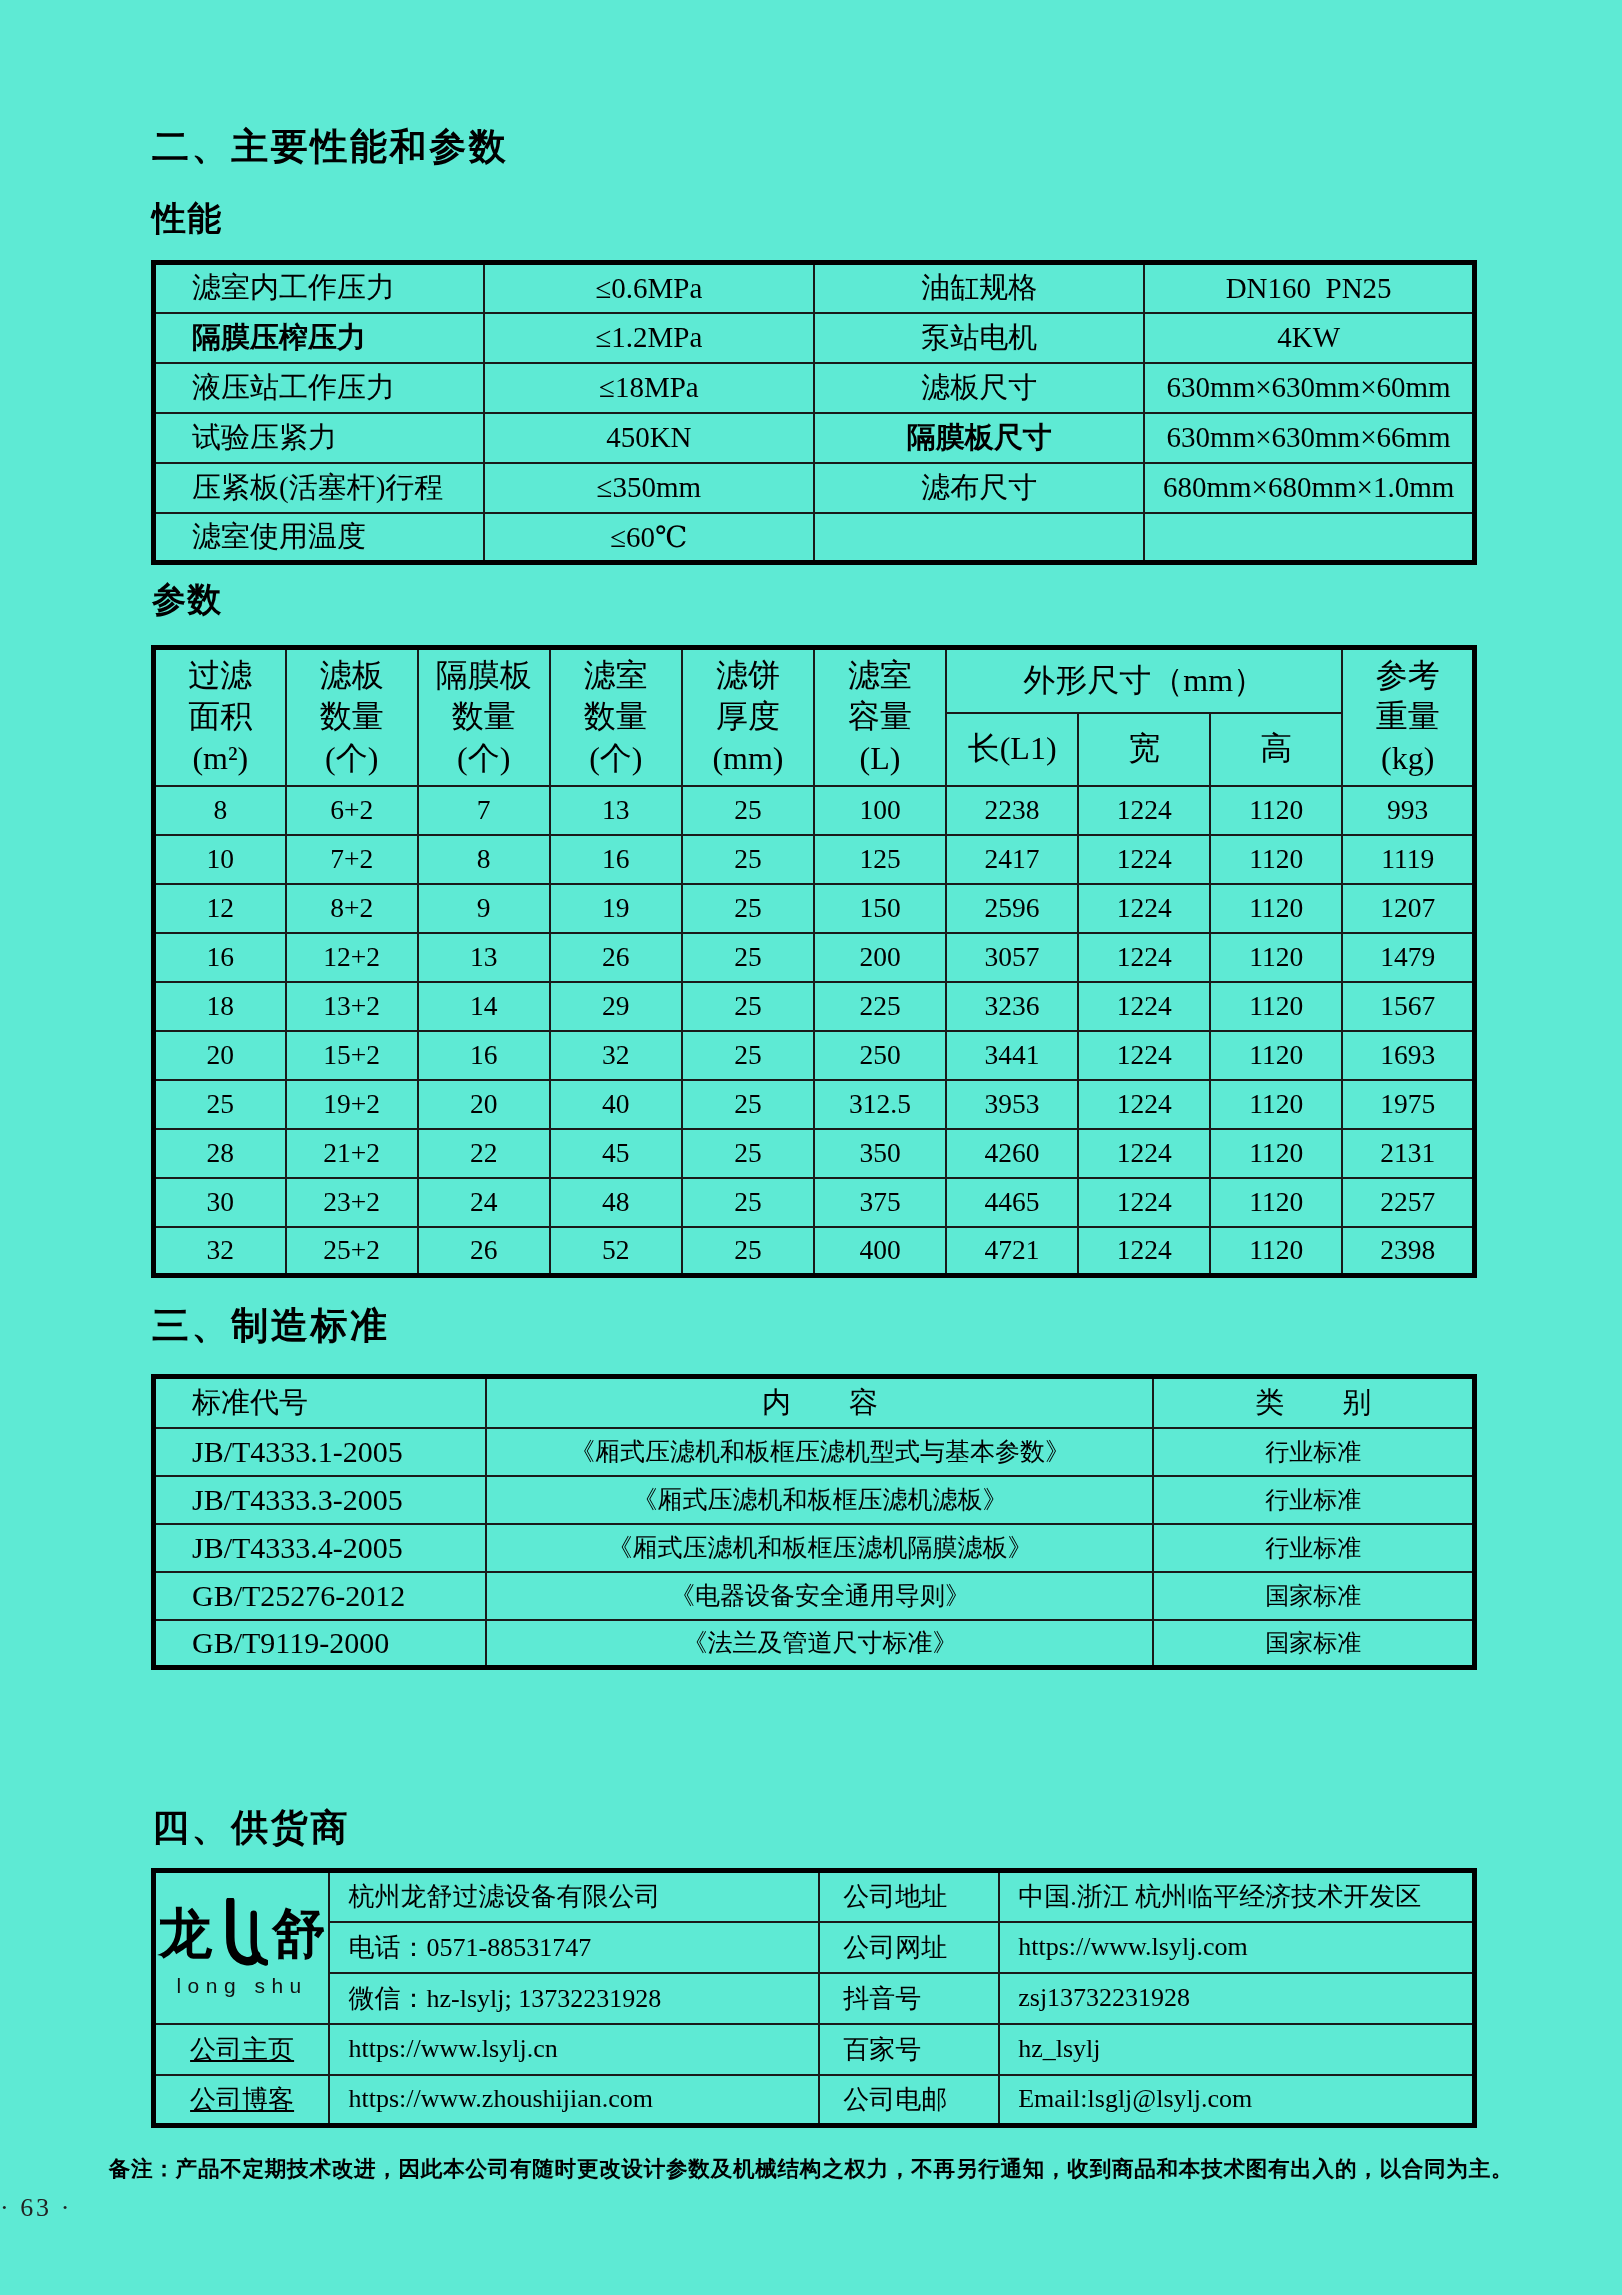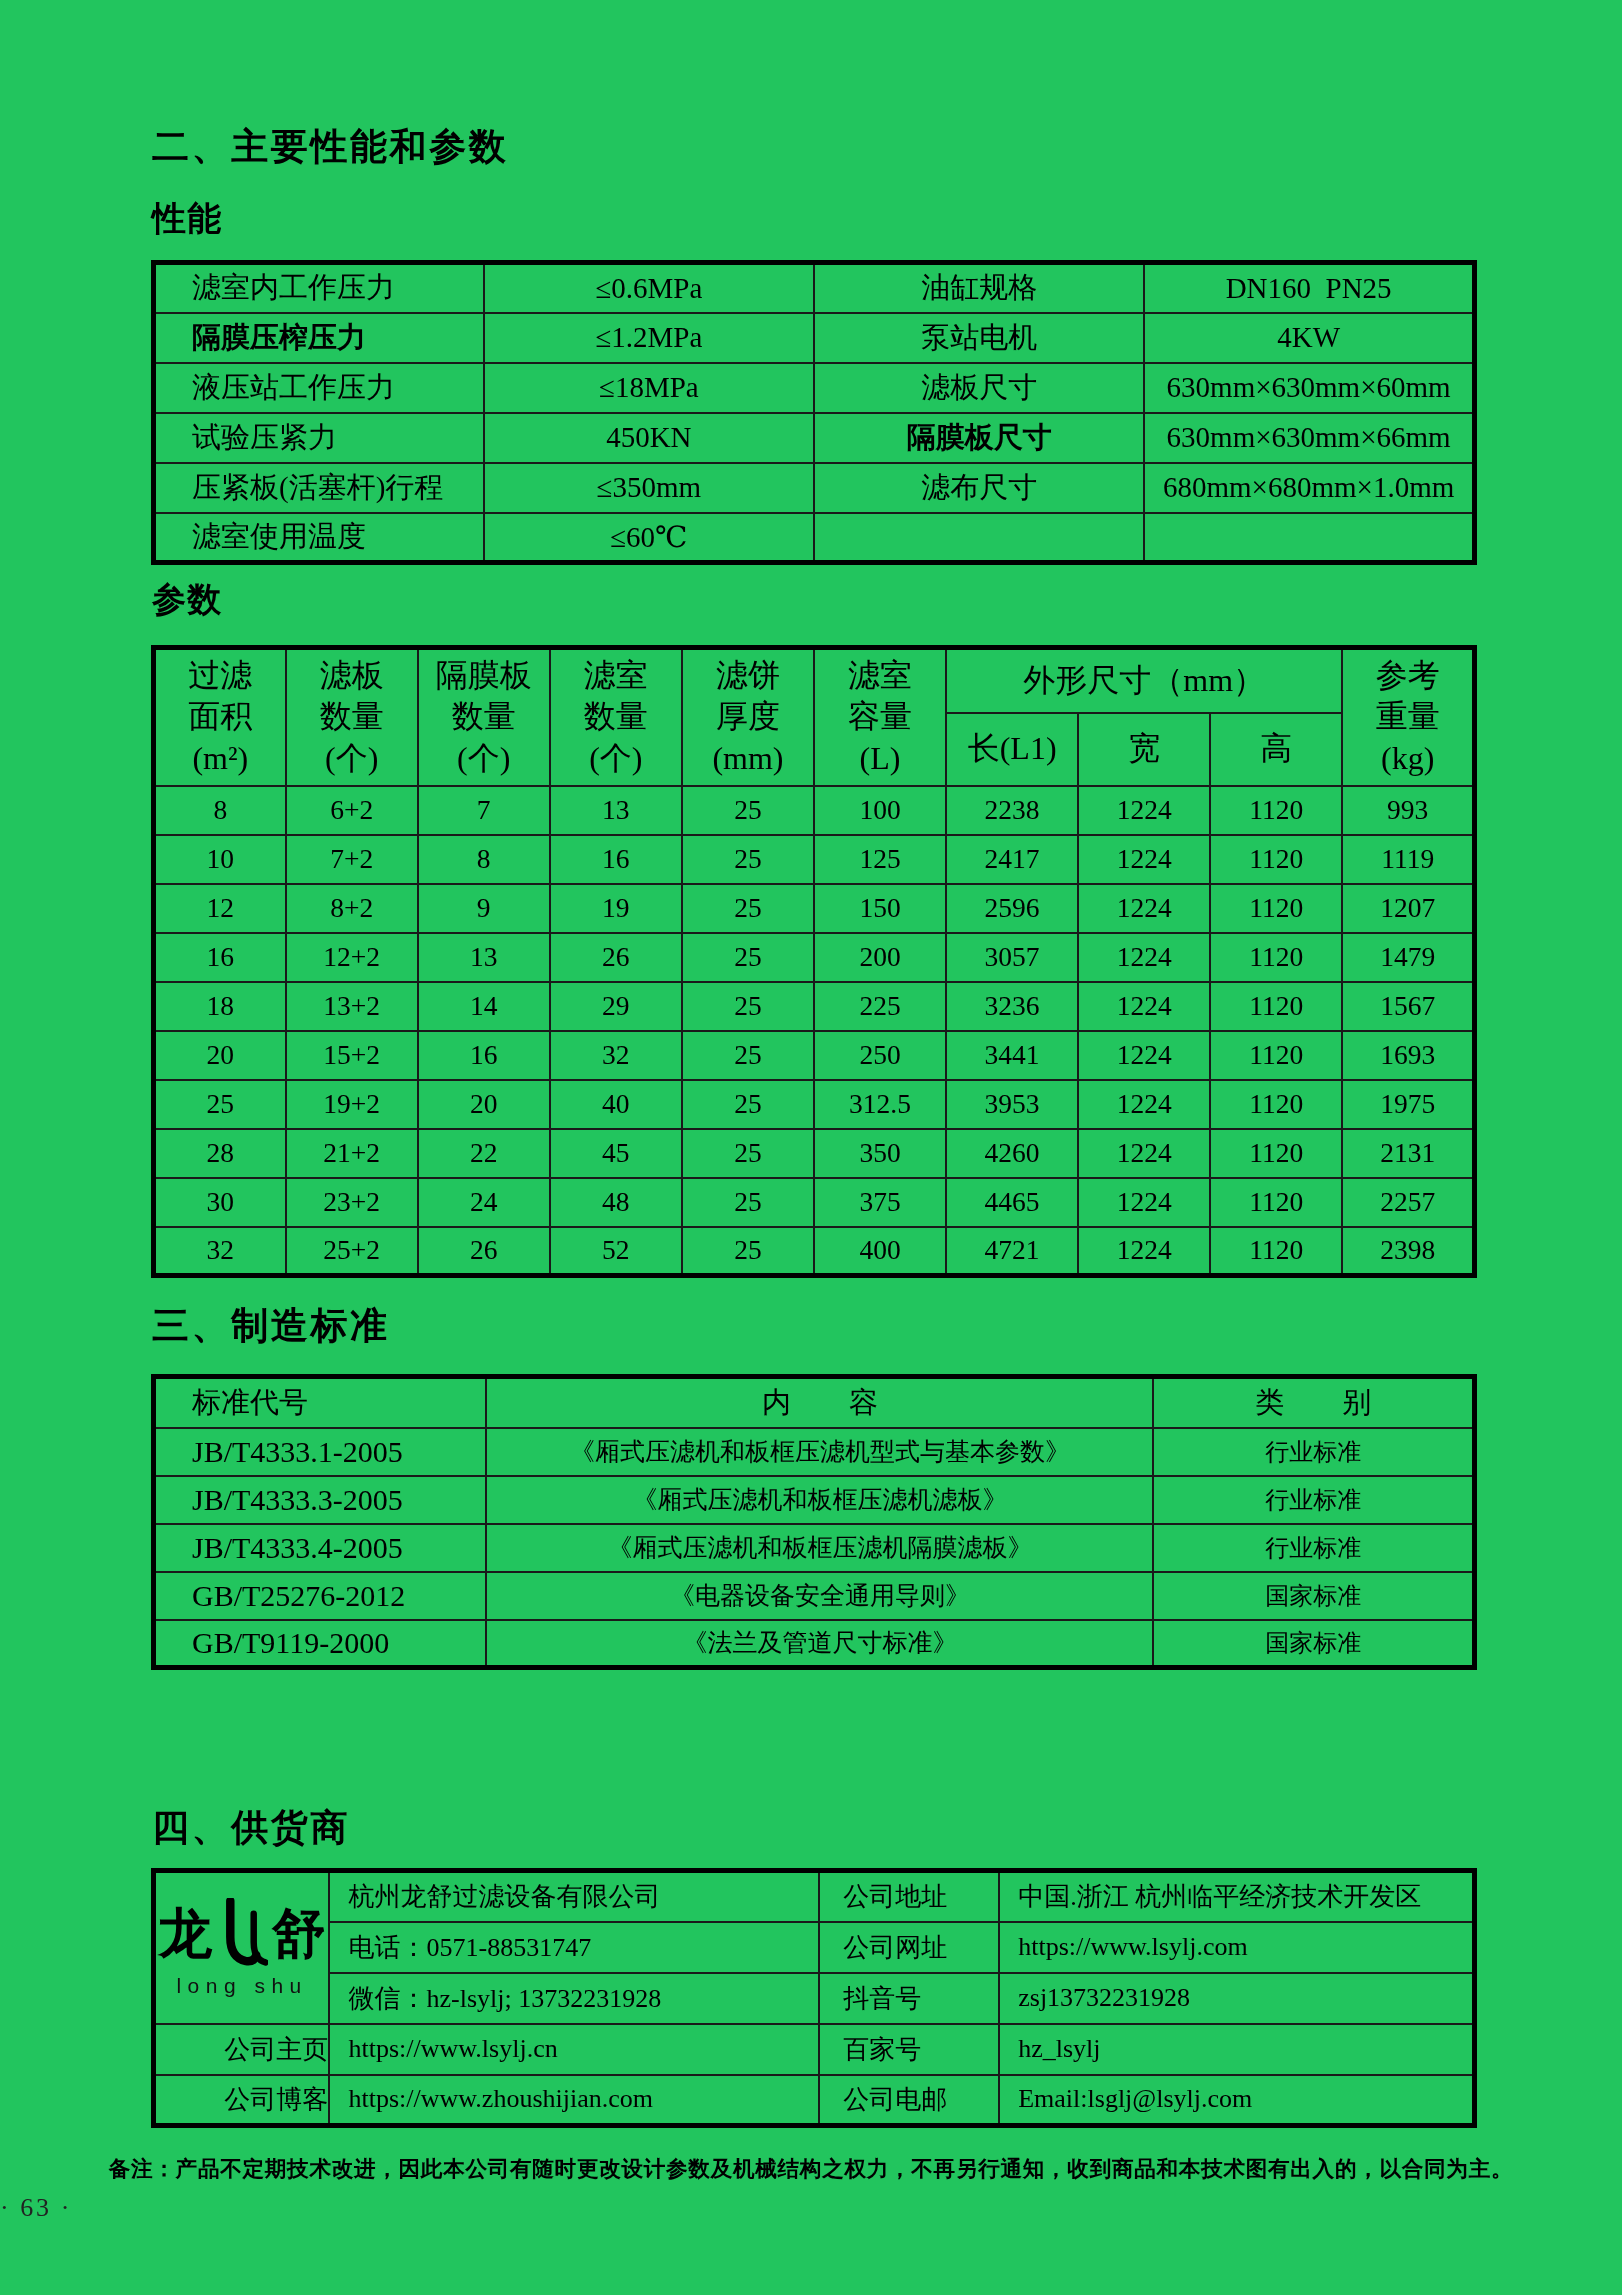--- a/index.html
+++ b/index.html
@@ -1,20 +1,20 @@
 <!DOCTYPE html>
 <html style="font-size:10.5px"><head>
 <meta charset="utf-8">
 <style>
   * { margin:0; padding:0; box-sizing:border-box; }
   html,body { background:#ffffff; }
   .page {
     position:relative;
     width:1622px; height:2295px;
-    background:#22c55e;
+    background:#5eead4;
     color:#000;
     font-family:"Liberation Serif","DejaVu Serif",serif;
     overflow:hidden;
   }
   .sec-title {
     position:absolute; left:152px;
     font-size:37px; font-weight:bold; letter-spacing:2.6px;
     color:#000;
   }
   .sub-title {
@@ -61,21 +61,21 @@
   table.std td { height:48px; }
   td.code { text-align:left; padding-left:36px; font-size:30px; }
   td.cont { text-align:center; font-size:25px; }
   td.cat  { text-align:center; font-size:24px; }
 
   
   table.sup { top:1868px; }
   table.sup td { height:51px; font-size:26px; }
   td.sl   { text-align:left; padding-left:18.3px; }
   td.klbl { text-align:left; padding-left:23px; }
-  td.clbl { text-align:right; }
+  td.clbl { text-align:center;text-decoration:underline; }
   td.logo-cell { text-align:center; vertical-align:middle; }
   .logo-row { display:flex; align-items:center; justify-content:center; gap:3.9px; }
   .logo-char { font-size:54px; font-weight:bold; line-height:1; }
   .logo-strokes { display:block; }
   .logo-sub {
     font-family:"Liberation Sans","DejaVu Sans",sans-serif;
     font-size:21px; letter-spacing:6.5px; margin-top:2.6px; color:#111;
   }
 
   .footnote {

